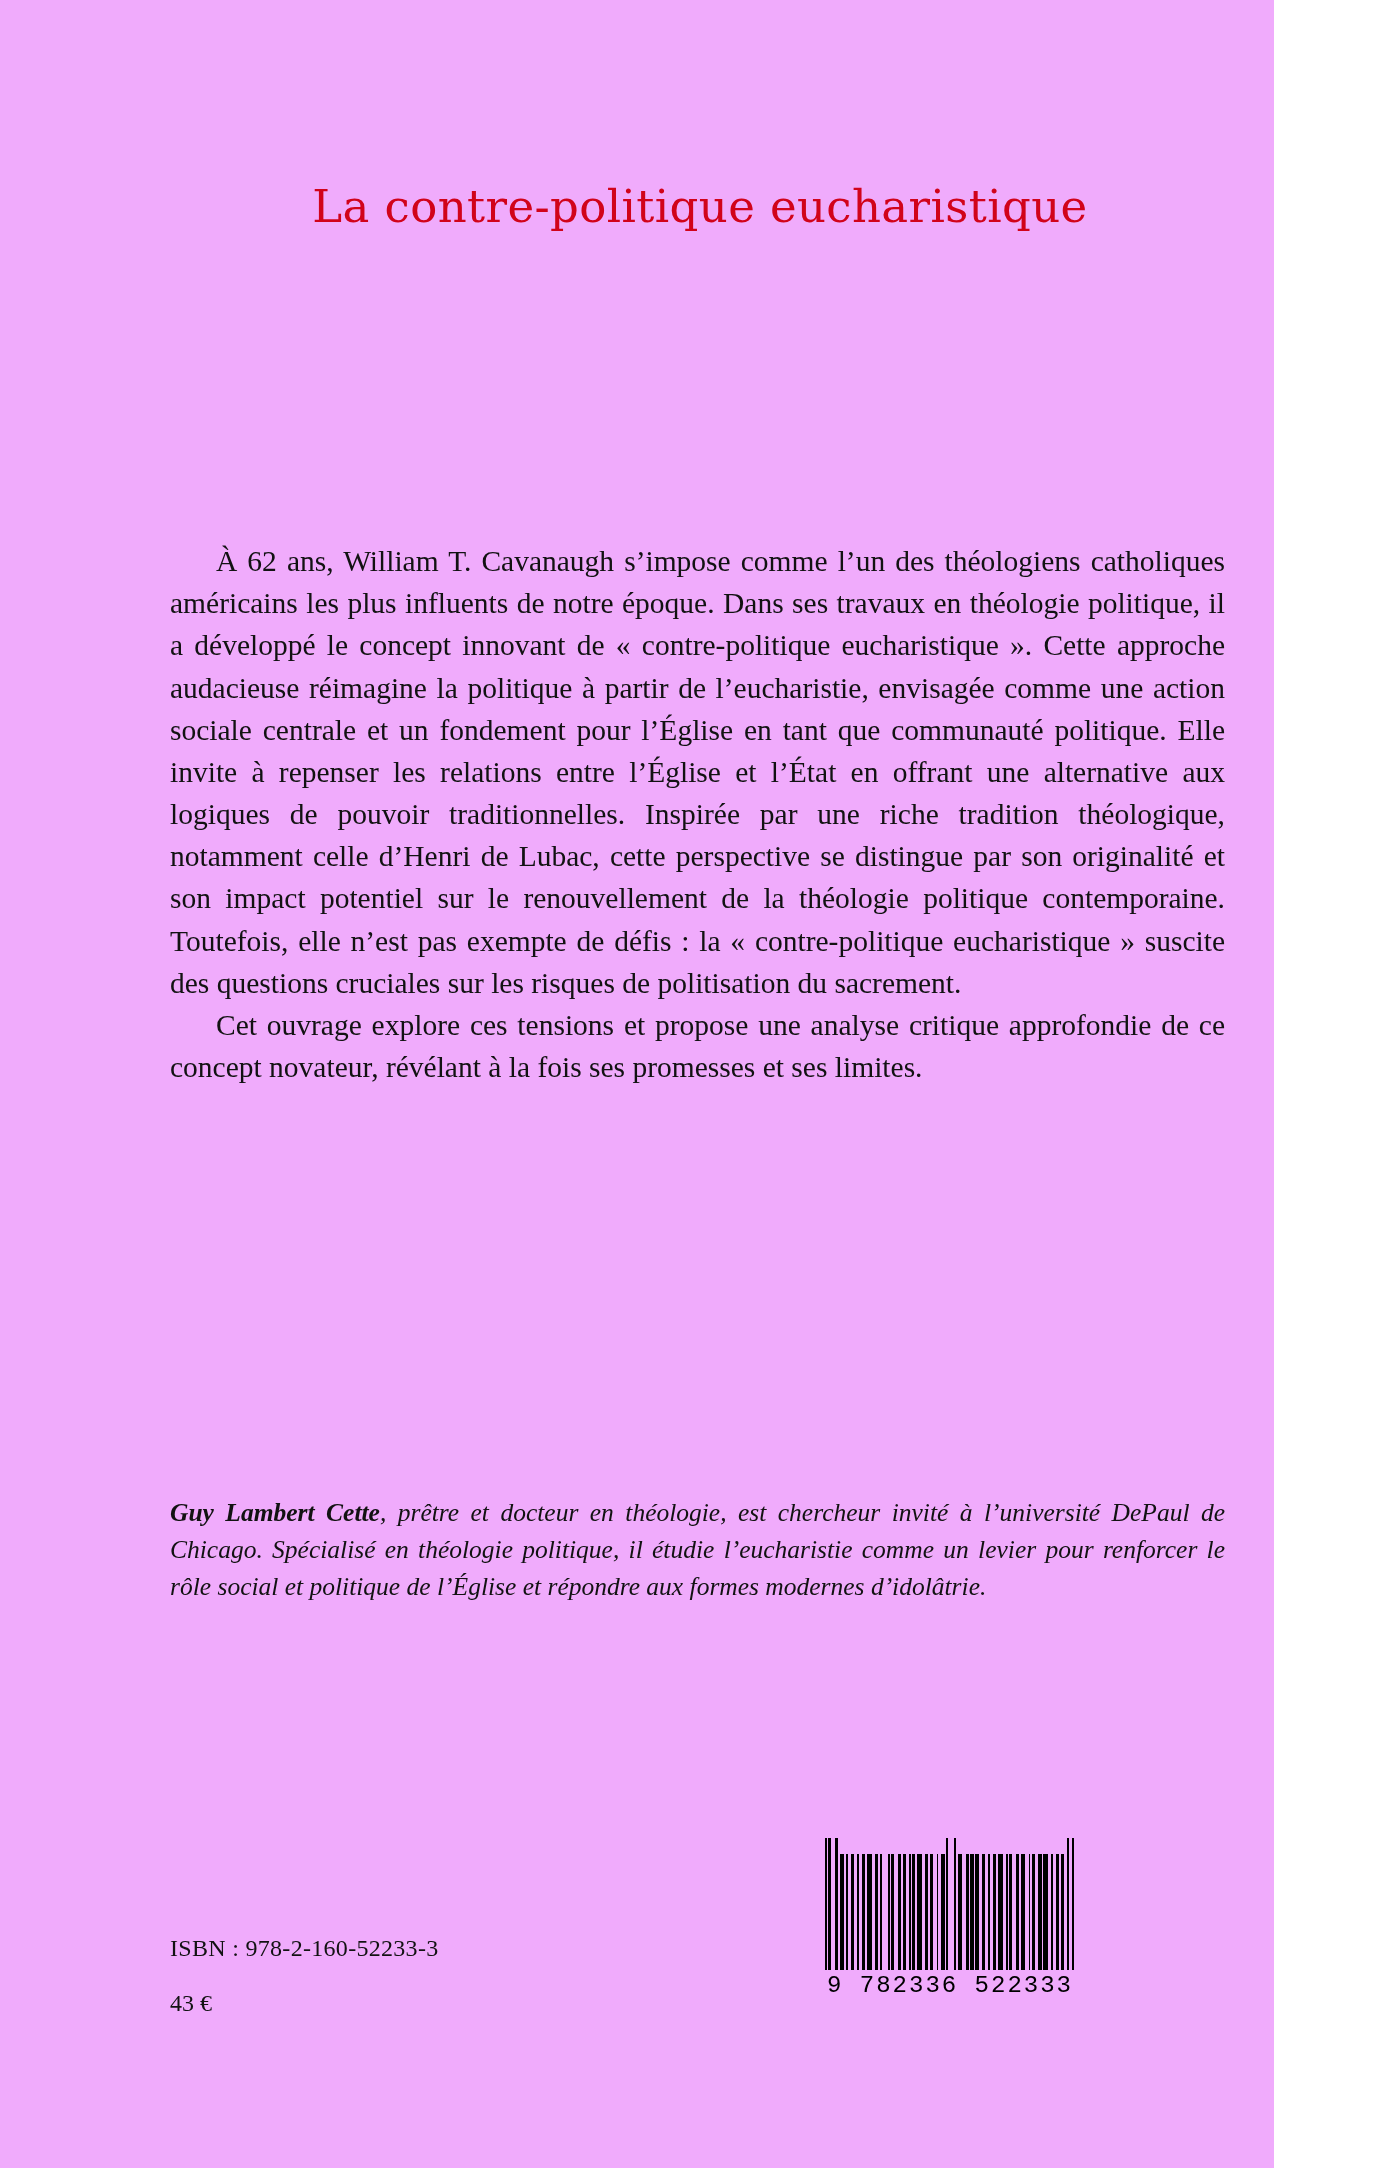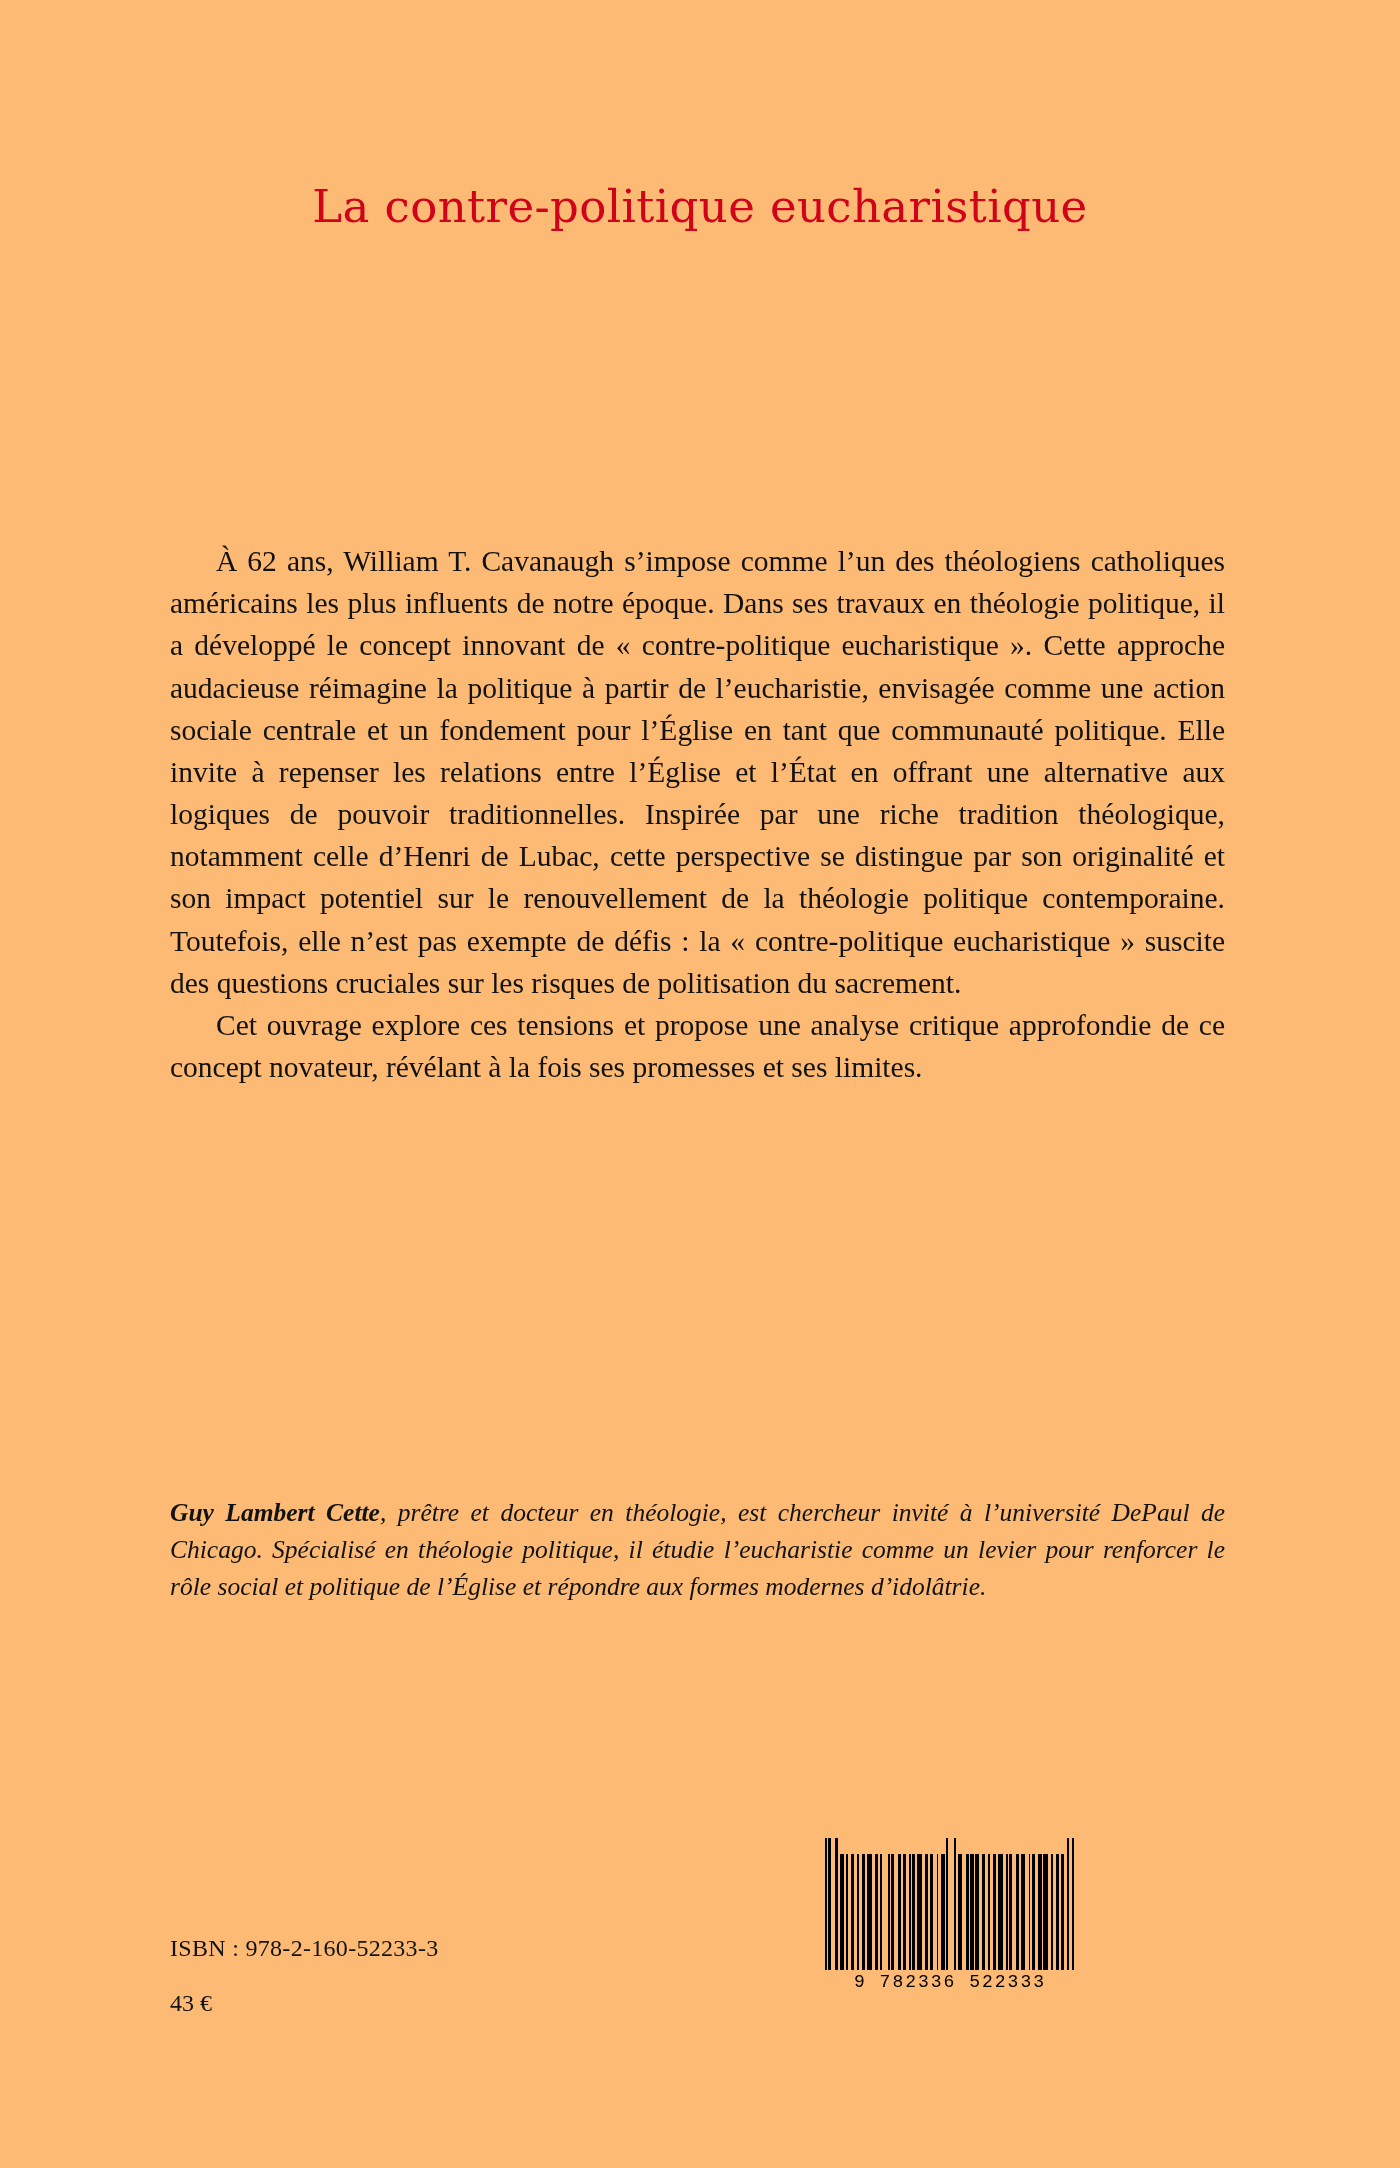--- a/index.html
+++ b/index.html
@@ -12,23 +12,23 @@
     height: 2168px;
     font-family: "Liberation Serif", serif;
     color: #1a1a1a;
     position: relative;
     overflow: hidden;
   }
   .page {
     position: absolute;
     left: 0;
     top: 0;
-    width: 1400px;
+    width: 1274px;
     height: 2168px;
-    background: #fdba74;
+    background: #f0abfc;
   }
   .content {
     position: absolute;
     left: 170px;
     top: 0;
     width: 1060px;
     height: 2168px;
   }
 
   
@@ -130,21 +130,21 @@
   }
   .barcode-bars .bar {
     background: #000;
     width: 3px;
     height: 100%;
     margin-right: 2px;
   }
   .barcode-digits {
     margin-top: 2px;
     font-family: "Liberation Mono", monospace;
-    font-size: 18px;
+    font-size: 24px;
     letter-spacing: 2px;
     text-align: center;
     color: #000;
   }
 </style>
 </head>
 <body>
 
 <div class="page">
   <div class="content">

